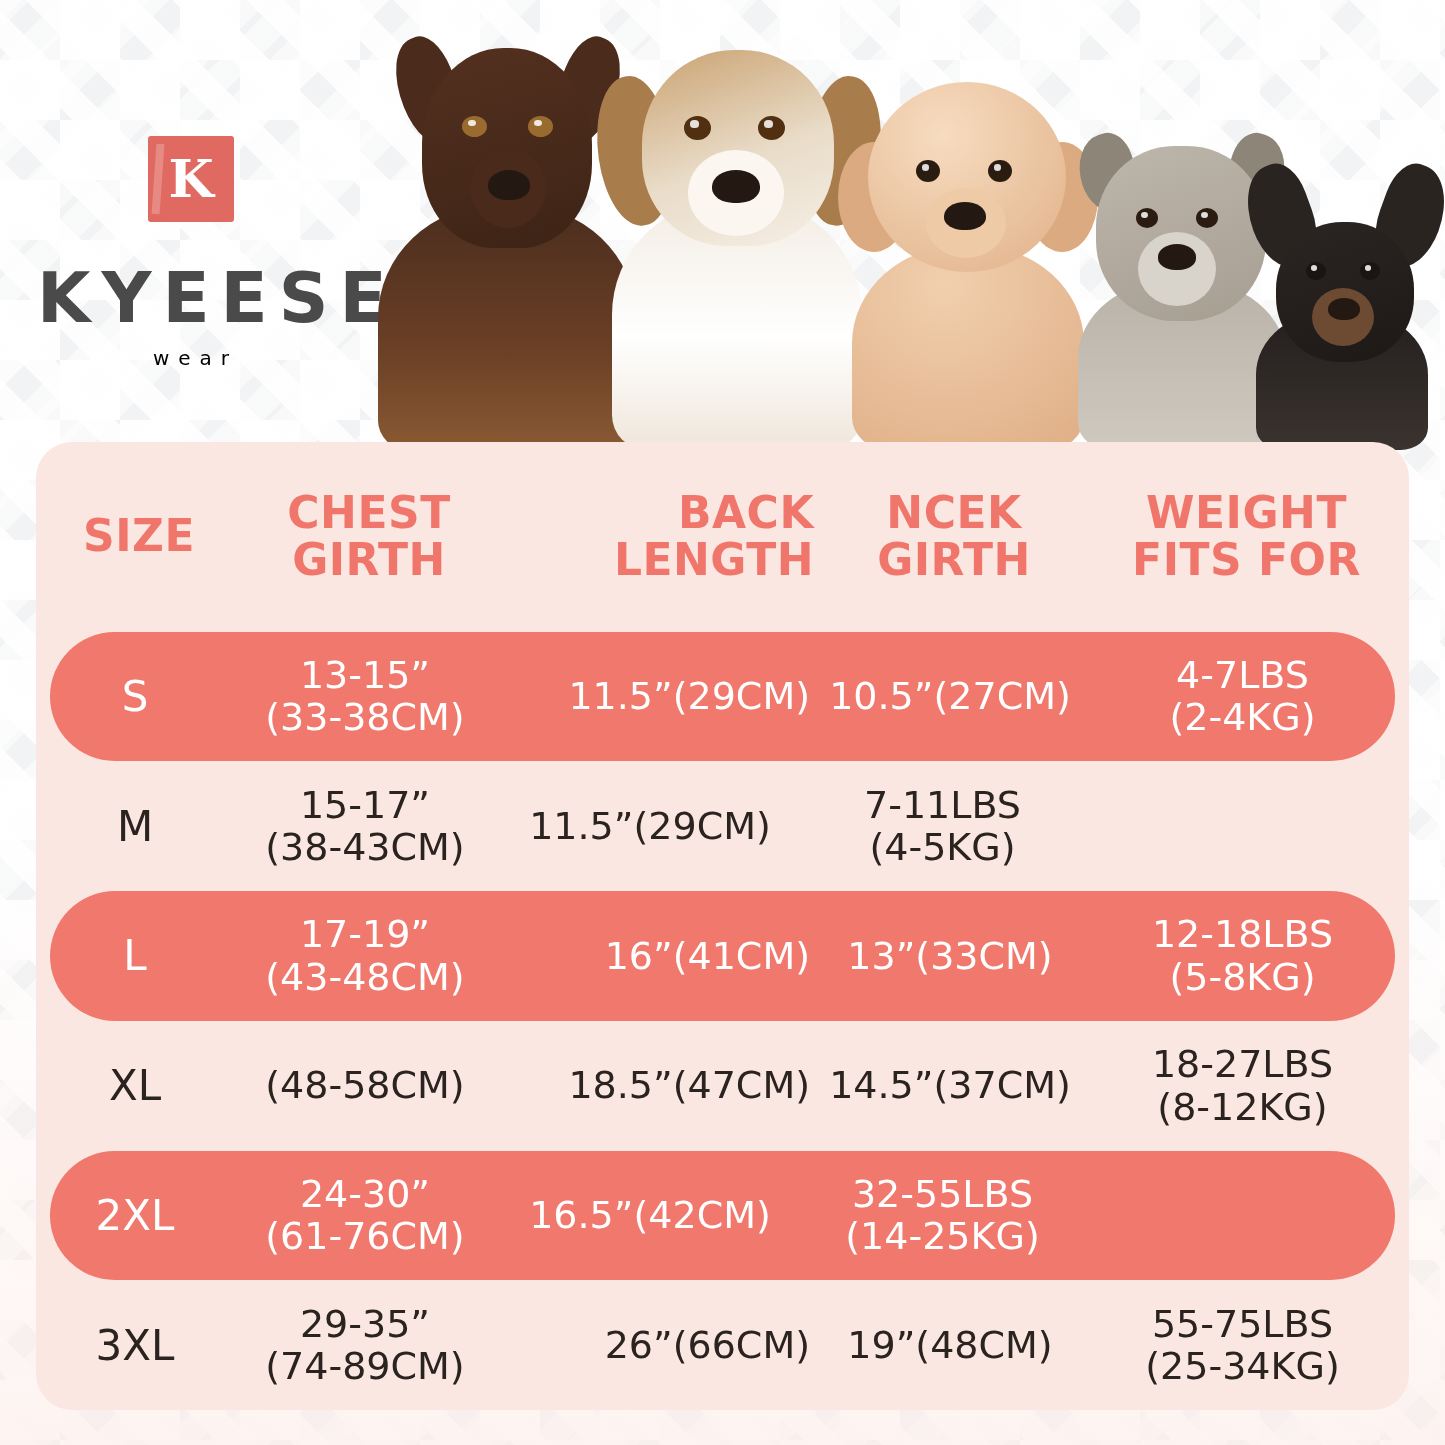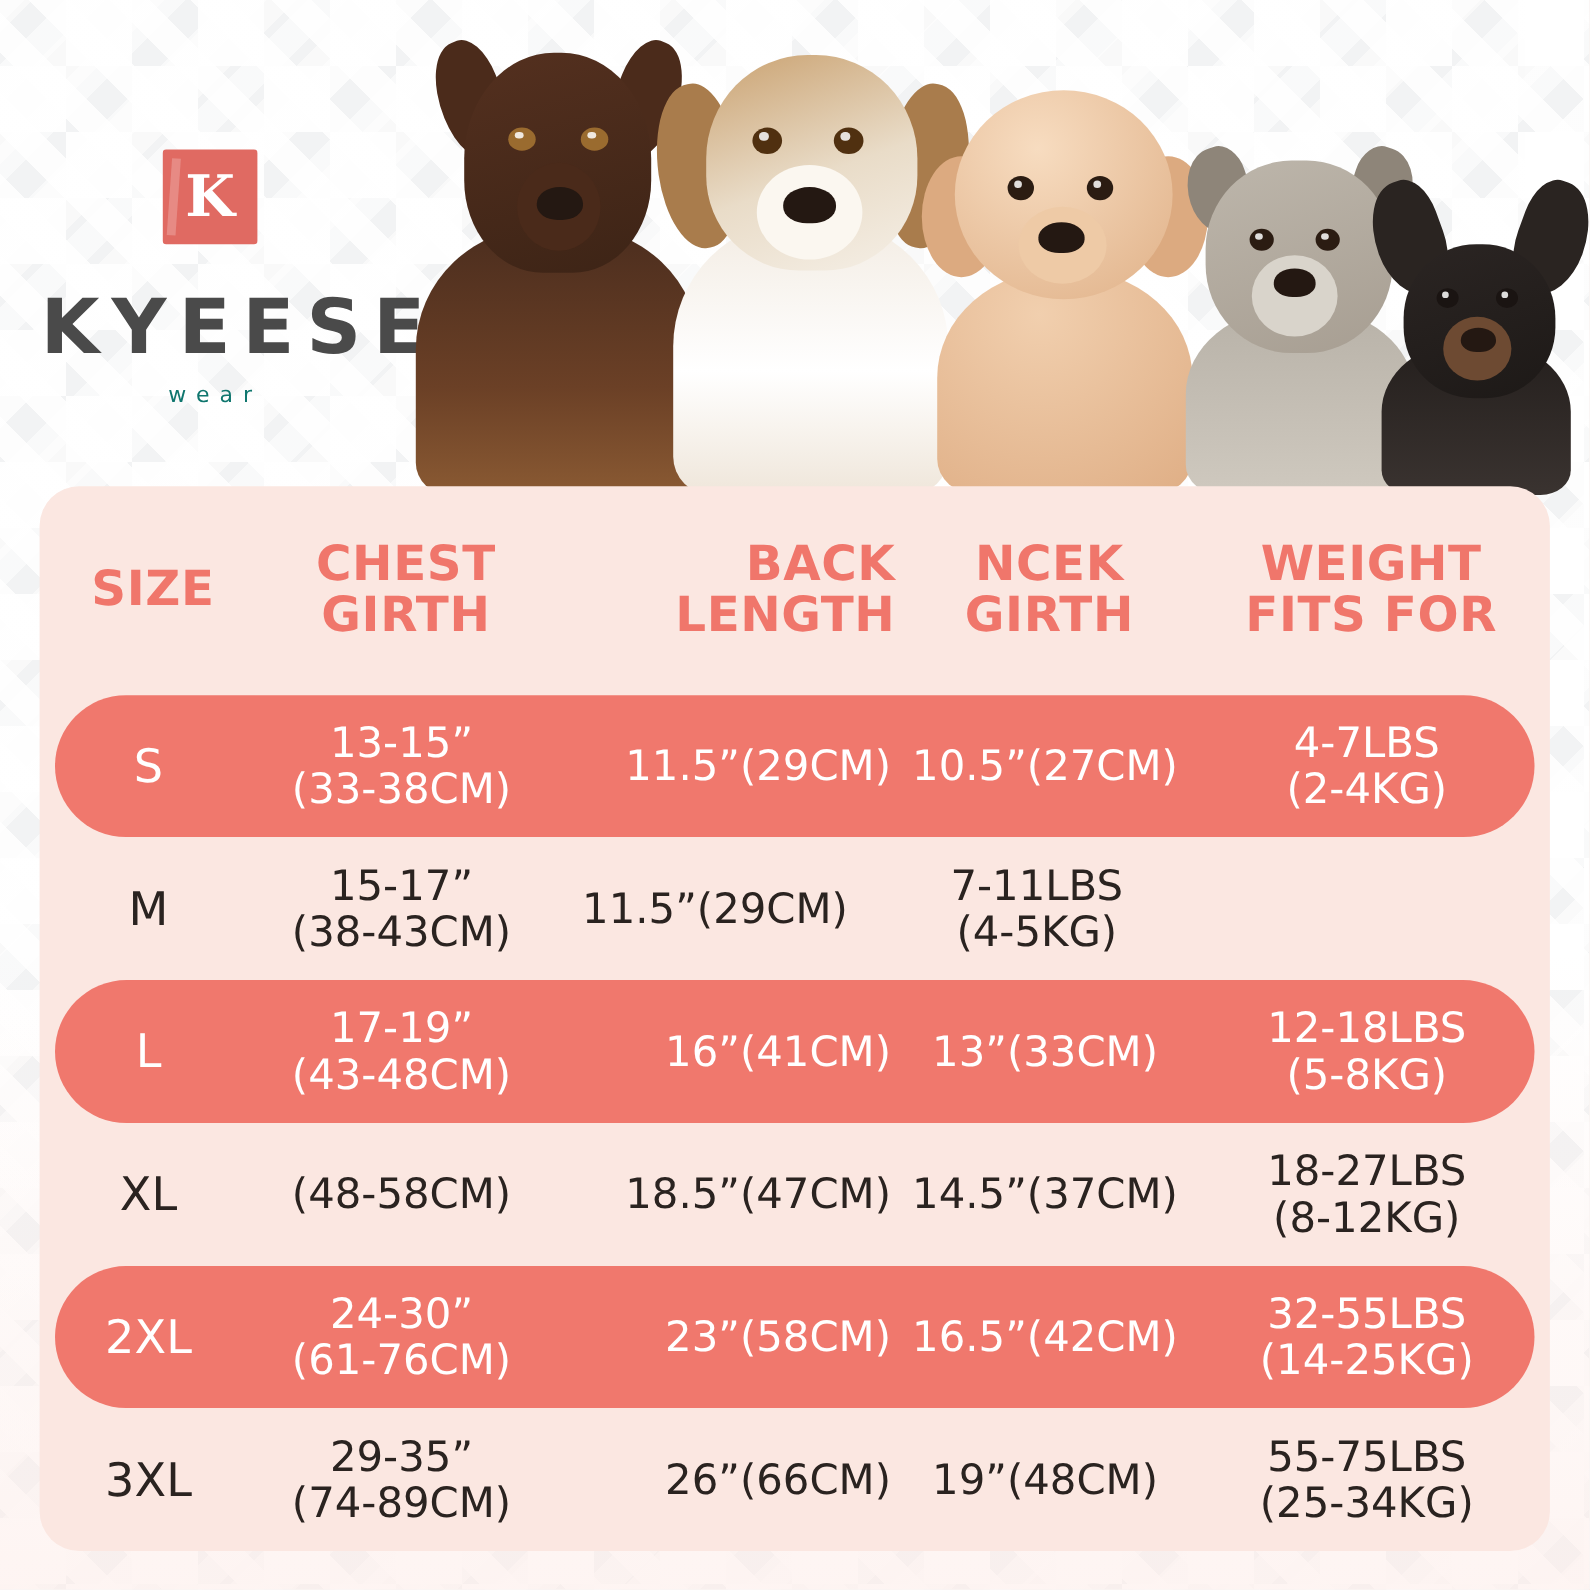--- a/index.html
+++ b/index.html
@@ -95,21 +95,21 @@
     letter-spacing: 11px;
     color: #4a4a4a;
     font-family: "DejaVu Sans", "Liberation Sans", sans-serif;
     font-weight: 700;
     text-indent: 11px;
   }
   .logo-sub {
     margin-top: 8px;
     font-size: 20px;
     letter-spacing: 9px;
-    color: #0f766e;
+    color: #000000;
     text-indent: 9px;
   }
 
   
   .dogs {
     position: absolute;
     left: 360px;
     top: 0px;
     width: 1085px;
     height: 450px;
@@ -400,21 +400,20 @@
           <span>(8-12KG)</span>
         </div>
       </div>
 
       <div class="row data-row hl">
         <div class="cell size c1">2XL</div>
         <div class="cell c2 two-line">
           <span>24-30”</span>
           <span>(61-76CM)</span>
         </div>
-        <div class="cell c3">23”(58CM)</div>
         <div class="cell c4">16.5”(42CM)</div>
         <div class="cell c5 two-line">
           <span>32-55LBS</span>
           <span>(14-25KG)</span>
         </div>
       </div>
 
       <div class="row data-row">
         <div class="cell size c1">3XL</div>
         <div class="cell c2 two-line">

